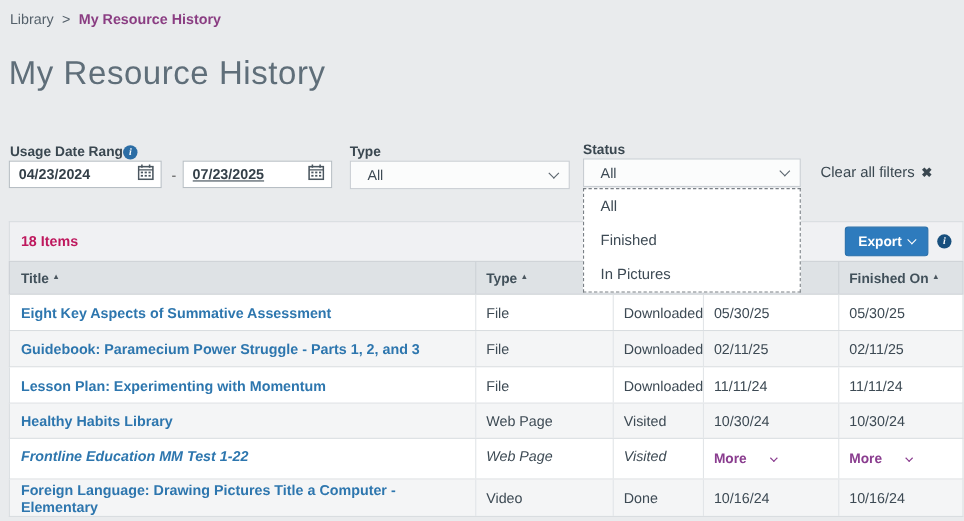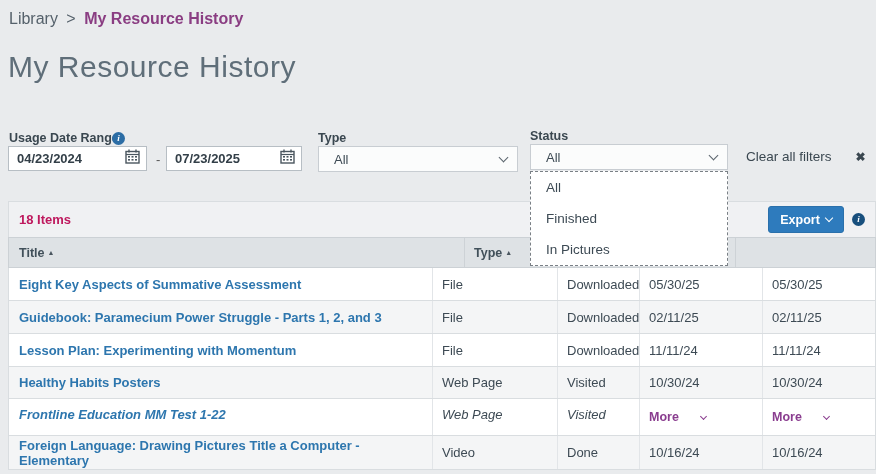--- a/index.html
+++ b/index.html
@@ -5,21 +5,21 @@
   * { box-sizing: border-box; margin: 0; padding: 0; }
   html,body { width:876px; height:474px; }
   body {
     font-family: "Liberation Sans", sans-serif;
     background: #e9ebed;
     position: relative;
     overflow: hidden;
     color: #3d4a54;
   }
   
-  .breadcrumb { position:absolute; left:9px; top:10px; font-size:16px; color:#55616b; }
+  .breadcrumb { position:absolute; left:9px; top:10px; font-size:13px; color:#55616b; }
   .breadcrumb .crumb-current { color:#8a3d82; font-weight:bold; margin-left:4px; }
   .breadcrumb .crumb-sep { margin-left:4px; }
   
   .page-title { position:absolute; left:8px; top:50px; font-size:30px; font-weight:400; color:#5f6e79; letter-spacing:0.5px; }
   
   .flabel { position:absolute; font-size:12.5px; font-weight:bold; color:#3a4750; }
   .lbl-range { left:9px;  top:131px; }
   .lbl-type  { left:318px; top:131px; }
   .lbl-status{ left:530px; top:129px; }
   .info-dot {
@@ -29,21 +29,21 @@
     text-align:center; line-height:13px;
   }
   .info-range { left:112px; top:132px; }
   
   .date-box {
     position:absolute; height:25px; background:#fff;
     border:1px solid #b7bec4; display:flex; align-items:center;
     padding:0 6px 0 8px;
   }
   .date-from { left:8px;  top:146px; width:139px; }
-  .date-to   { left:166px; top:146px; width:136px; }
+  .date-to   { left:166px; top:146px; width:136px;text-decoration:underline; }
   .date-box input {
     border:none; outline:none; flex:1; min-width:0;
     font-family:"Liberation Sans", sans-serif;
     font-size:13px; font-weight:bold; color:#333f48; background:transparent;
   }
   .cal-icon { flex:0 0 auto; }
   .date-dash { position:absolute; left:156px; top:152px; font-size:13px; color:#555; }
   
   .select-box {
     position:absolute; height:26px; background:#fbfcfc;
@@ -53,21 +53,21 @@
   .select-type   { left:318px; top:146px; width:200px; }
   .select-status { left:530px; top:144px; width:198px; }
   .select-box .sel-value { flex:1; }
   .chev {
     width:7px; height:7px; border-right:1.5px solid #5a646d; border-bottom:1.5px solid #5a646d;
     transform:rotate(45deg); margin-top:-4px; flex:0 0 auto;
   }
   
   .clear-filters {
     position:absolute; left:746px; top:149px; font-size:13.5px; color:#3a4750;
-    cursor:pointer; display:flex; align-items:center; gap:24px;
+    cursor:pointer; display:flex; align-items:center; gap:6px;
   }
   .clear-filters .x-glyph { font-size:12px; font-weight:bold; }
   
   .status-dropdown {
     position:absolute; left:530px; top:171px; width:198px;
     background:#fff; border:1px dashed #7a8086; z-index:20;
   }
   .status-option {
     height:31px; line-height:31px; padding-left:15px;
     font-size:13.5px; color:#3d4a54; cursor:pointer;
@@ -84,21 +84,21 @@
     background:#2e7bbd; border:1px solid #2a70ab; border-radius:3px;
     color:#fff; font-size:12.5px; font-weight:bold;
     display:flex; align-items:center; justify-content:center; gap:6px; cursor:pointer;
   }
   .export-btn .chev { border-color:#fff; width:6px; height:6px; margin-top:-3px; }
   .info-export { position:absolute; left:843px; top:11px; background:#184f7d; }
   
   .grid-row { display:grid; grid-template-columns:423px 125px 82px 123px 115px; align-items:center; }
   .thead {
     height:31px; background:#dee2e5; border:1px solid #ccd1d5;
-    font-size:12.5px; font-weight:bold; color:#41505a;gap:32px;
+    font-size:12.5px; font-weight:bold; color:#41505a;
   }
   .thead .cell { border-left:1px solid #cdd2d6; height:100%; display:flex; align-items:center; }
   .thead .cell:first-child { border-left:none; }
   .sort-arrow { font-size:7px; margin-left:3px; color:#4a565f; }
   .tbody-row { background:#fff; border:1px solid #d9dde0; border-top:none; font-size:13px; }
   .tbody-row.alt { background:#f4f5f6; }
   .tbody-row .cell { border-left:1px solid #e2e5e8; height:100%; display:flex; align-items:center; }
   .tbody-row .cell:first-child { border-left:none; }
   .cell { padding-left:10px; }
   .cell.c2,.cell.c3,.cell.c4,.cell.c5 { padding-left:9px; }
@@ -233,21 +233,21 @@
         <span class="title-link">Lesson Plan: Experimenting with Momentum</span>
       </div>
     <div class="cell c2">File</div>
     <div class="cell c3">Downloaded</div>
     <div class="cell c4">11/11/24</div>
     <div class="cell c5">11/11/24</div>
   </div>
 
   <div class="grid-row tbody-row alt r-4">
     <div class="cell c1">
-        <span class="title-link">Healthy Habits Posters</span>
+        <span class="title-link">Healthy Habits Library</span>
       </div>
     <div class="cell c2">Web Page</div>
     <div class="cell c3">Visited</div>
     <div class="cell c4">10/30/24</div>
     <div class="cell c5">10/30/24</div>
   </div>
 
   <div class="grid-row tbody-row r-5">
     <div class="cell c1 top-align">
         <span class="title-link">Frontline Education MM Test 1-22</span>

